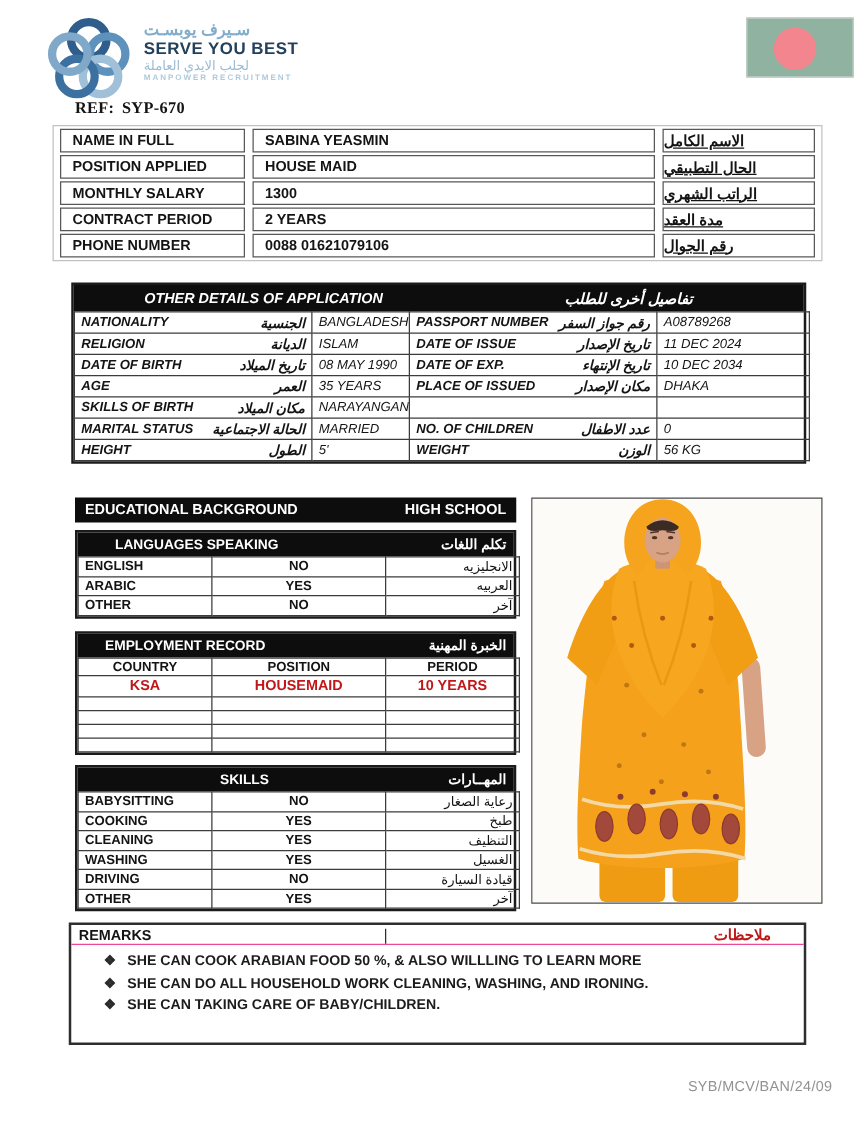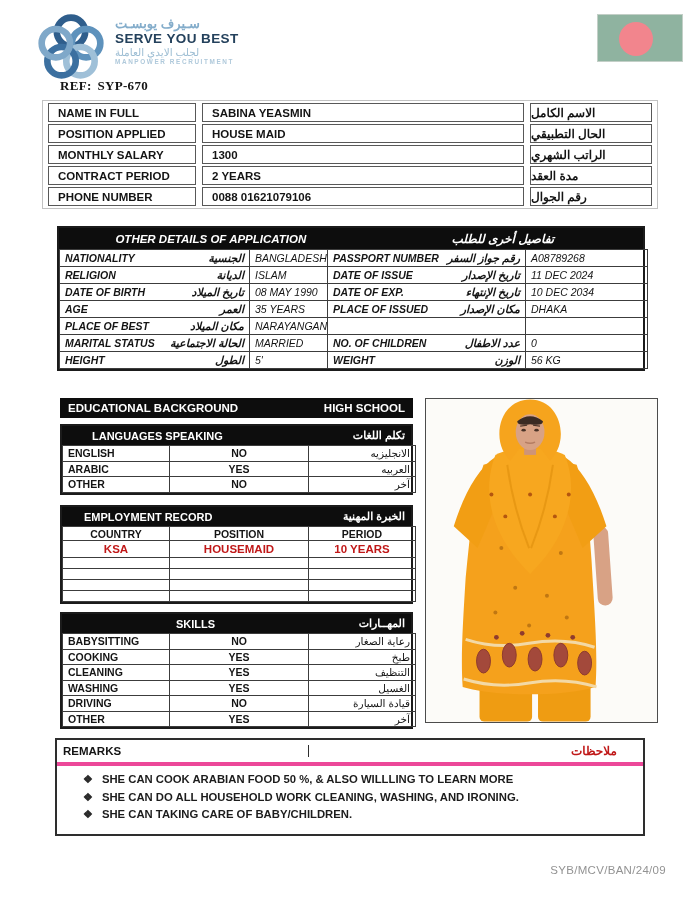--- a/index.html
+++ b/index.html
@@ -21,21 +21,21 @@
 
   .ref-line { left:60px; top:78px; font-size:13px; font-weight:bold; letter-spacing:.3px;font-family:Liberation Serif, serif; }
   .ref-line span { margin-right:6px; }
 
   
   .app-table { left:42px; top:100px; width:616px; border:1px solid #c2c2c2; background:#fff; padding:0 5px; }
   .app-row { display:flex; gap:6px; height:19px; margin:2px 0; }
   .app-cell { border:1px solid #585858; display:flex; align-items:center; font-weight:bold; font-size:11.5px; background:#fff; }
   .app-label { width:148px; padding-left:9px; }
   .app-value { flex:1; padding-left:9px; }
-  .app-ar { width:122px; justify-content:flex-end; padding-right:8px; direction:rtl; font-size:12px; }
+  .app-ar { width:122px; justify-content:flex-end; padding-right:8px; direction:rtl; font-size:12px;text-decoration:underline; }
 
   
   .boxed { border:2px solid #1b1b1b; background:#fff; }
   .bar { background:#0D0D0D; color:#fff; display:flex; align-items:center; font-weight:bold; }
   .bar .ar { direction:rtl; }
 
   
   .od { left:57px; top:226px; width:588px;font-style:italic; }
   .od-bar { height:21px; font-size:11.5px; }
   .od-bar .t-en { width:52%; text-align:center; }
@@ -69,21 +69,21 @@
   td.colh { font-weight:bold; text-align:center; font-size:11px; height:16px; }
   tr.emp-data td { color:#C01818; font-weight:bold; text-align:center; font-size:11.5px; height:17px; }
   tr.emp-empty td { height:11px; }
 
   
   .photo-box { left:425px; top:398px; width:233px; height:325px; border:1px solid #4c4c4c; background:#fcfbf8; }
   .photo-box svg { display:block; }
 
   
   .remarks { left:55px; top:738px; width:590px; height:98px; border:2px solid #2e2e2e; }
-  .rm-head { display:flex; height:26px; border-bottom:4px solid #ec4899; align-items:center; }
+  .rm-head { display:flex; height:16px; border-bottom:1px solid #ec4899; align-items:flex-end; }
   .rm-c1 { width:252px; border-right:1px solid #2e2e2e; display:flex; align-items:center; padding-left:6px; font-weight:bold; font-size:11.5px; }
   .rm-c2 { flex:1; border-right:1px solid #2e2e2e; }
   .rm-c3 { width:72px; display:flex; align-items:center; justify-content:flex-end; padding-right:4px; color:#C01818; font-weight:bold; font-size:12px; direction:rtl; }
   .rm-body { padding:5px 6px 0 26px; }
   .rm-item { display:flex; gap:9px; align-items:flex-start; line-height:17.5px; font-size:11.3px; font-weight:600; color:#1c1c1c; }
   .rm-bullet { font-size:11px; color:#2a2a2a; }
 
   .footer-code { right:26px; top:864px; font-size:11.5px; color:#929292; letter-spacing:.3px; }
 </style>
 </head>
@@ -218,21 +218,21 @@
               <div class="lblwrap">
                 <span class="en">PLACE OF ISSUED</span>
                 <span class="ar">مكان الإصدار</span>
               </div>
             </td>
         <td class="val">DHAKA</td>
       </tr>
       <tr>
         <td>
               <div class="lblwrap">
-                <span class="en">PLACE OF BEST</span>
+                <span class="en">SKILLS OF BIRTH</span>
                 <span class="ar">مكان الميلاد</span>
               </div>
             </td>
         <td class="val">NARAYANGANJ</td>
         <td>
               <div class="lblwrap">
                 <span class="en"></span>
                 <span class="ar"></span>
               </div>
             </td>

